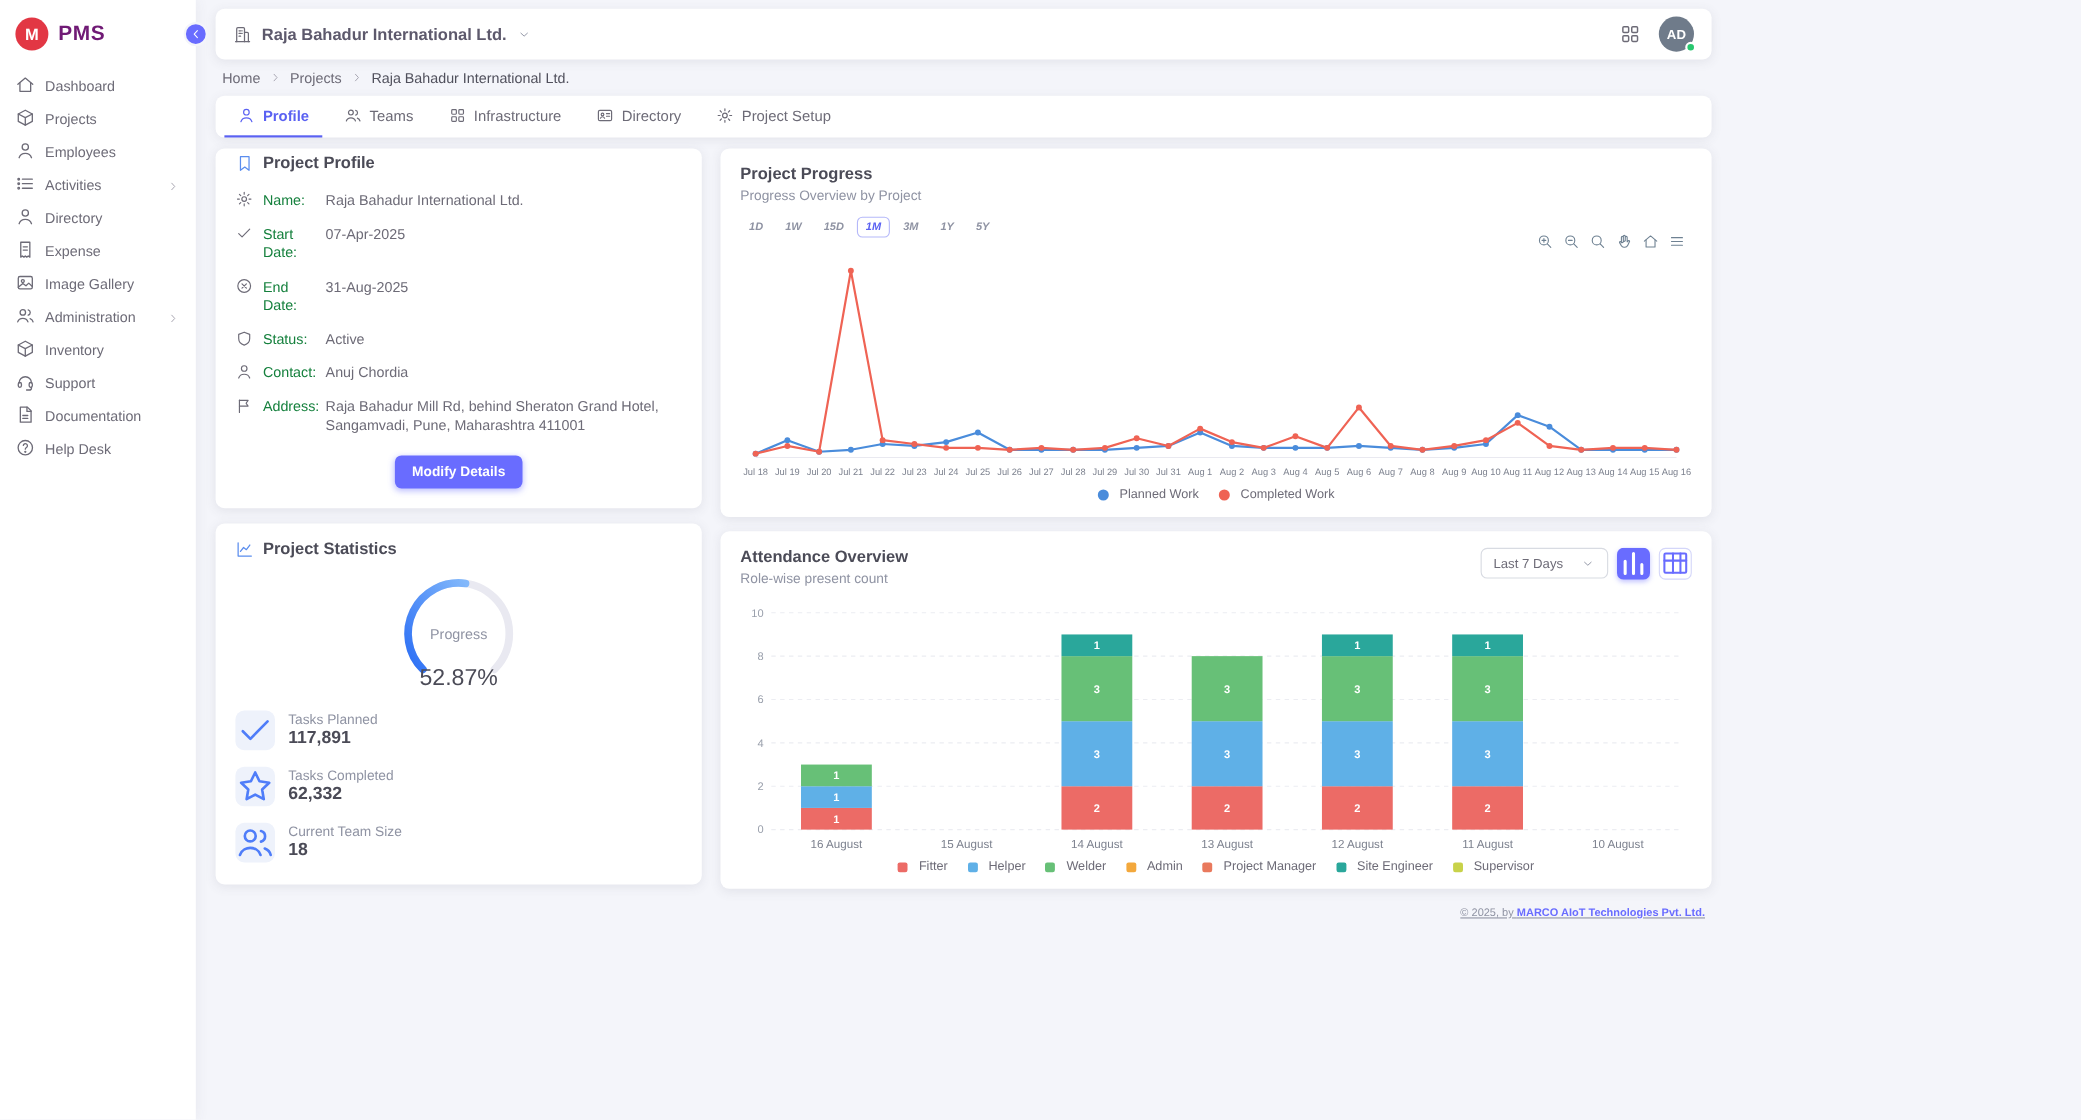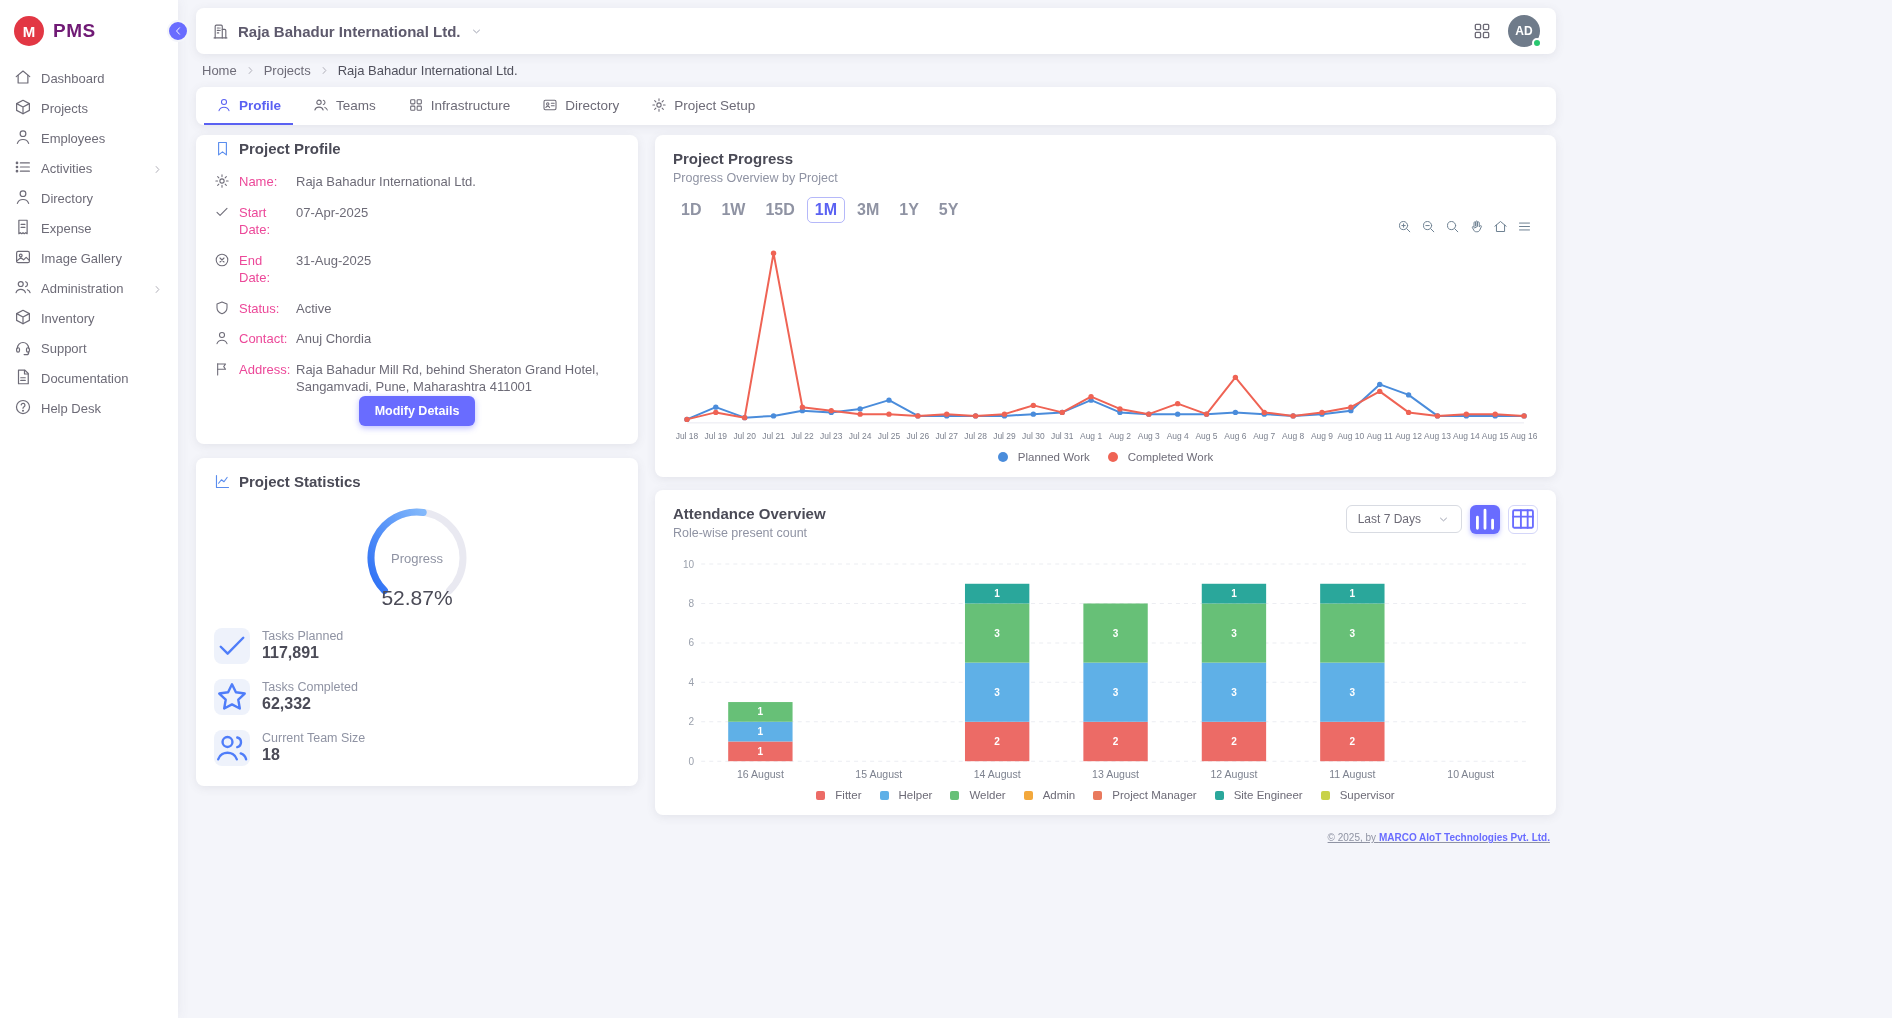--- a/index.html
+++ b/index.html
@@ -54,41 +54,41 @@
   .col-left { width:442px; flex-shrink:0; display:flex; flex-direction:column; gap:14px; }
   .col-right { flex:1; display:flex; flex-direction:column; gap:13px; min-width:0; }
 
   .card-title-row { display:flex; align-items:center; gap:8px; font-size:15px; font-weight:700; color:#4b4b57; }
   .ct-icon { width:17px; height:17px; color:#5a8dee; } .ct-icon svg { width:100%; height:100%; }
 
   
   .profile-card { padding:5px 18px 18px; }
   .pf-fields { margin-top:16px; display:flex; flex-direction:column; gap:13px; }
   .pf-row { display:flex; font-size:13px; line-height:1.35; }
-  .pf-label { display:flex; gap:9px; width:82px; flex-shrink:0; align-items:flex-start; color:#ec4899; }
+  .pf-label { display:flex; gap:9px; width:82px; flex-shrink:0; align-items:flex-start; color:#15803d; }
   .pf-icon { width:16px; height:16px; color:#6d6b77; flex-shrink:0; } .pf-icon svg { width:100%; height:100%; }
   .pf-value { color:#6d6b77; flex:1; }
-  .pf-btn-row { text-align:center; }
+  .pf-btn-row { text-align:center; margin-top:18px; }
   .btn-primary { background:#696cff; color:#fff; font-family:inherit; font-size:12.5px; font-weight:600; padding:8px 16px; border-radius:6px; border:none; cursor:pointer; box-shadow:0 2px 6px rgba(105,108,255,.45); }
 
   
   .stats-card { padding:15px 18px 20px; }
   .gauge-wrap { display:flex; flex-direction:column; align-items:center; margin-top:10px; }
   .stat-items { display:flex; flex-direction:column; gap:15px; margin-top:14px; }
   .stat-row { display:flex; align-items:center; gap:12px; }
   .stat-ic { width:36px; height:36px; border-radius:8px; background:#eef2fb; display:flex; align-items:center; justify-content:center; color:#4f7df9; flex-shrink:0; }
   .stat-ic svg { width:19px; height:19px; }
   .stat-label { font-size:12.5px; color:#8f93a3; }
   .stat-value { font-size:16px; font-weight:700; color:#4b4b57; margin-top:1px; }
 
   
   .progress-card { padding:15px 18px 8px; }
   .sub { font-size:12.5px; color:#8f93a3; margin-top:4px; }
   .ranges { display:flex; gap:4px; margin-top:12px; }
-  .range-btn { font-family:inherit; font-size:16px; font-weight:700; color:#8f93a3; background:none; border:1px solid transparent; padding:3px 7px; border-radius:5px; cursor:pointer; }
+  .range-btn { font-family:inherit; font-size:10px; font-weight:700; color:#8f93a3; background:none; border:1px solid transparent; padding:3px 7px; border-radius:5px; cursor:pointer;font-style:italic; }
   .range-btn.active { color:#5a61f2; border-color:rgba(90,97,242,.45); }
   .chart-toolbar { display:flex; gap:9px; justify-content:flex-end; padding:2px 6px 0 0; margin-top:-6px; }
   .tool-icon { width:15px; height:15px; color:#6e8192; cursor:pointer; } .tool-icon svg { width:100%; height:100%; }
   .chart-box svg { width:100%; height:auto; }
   .legend-row { display:flex; justify-content:center; gap:18px; padding:4px 0 6px; font-size:11.5px; color:#6d6b77; flex-wrap:wrap; }
   .legend-item { display:flex; align-items:center; gap:10px; cursor:pointer; }
   .legend-dot { width:10px; height:10px; border-radius:50%; flex-shrink:0; }
   .legend-sq { width:9px; height:9px; border-radius:2px; flex-shrink:0; }
 
   

